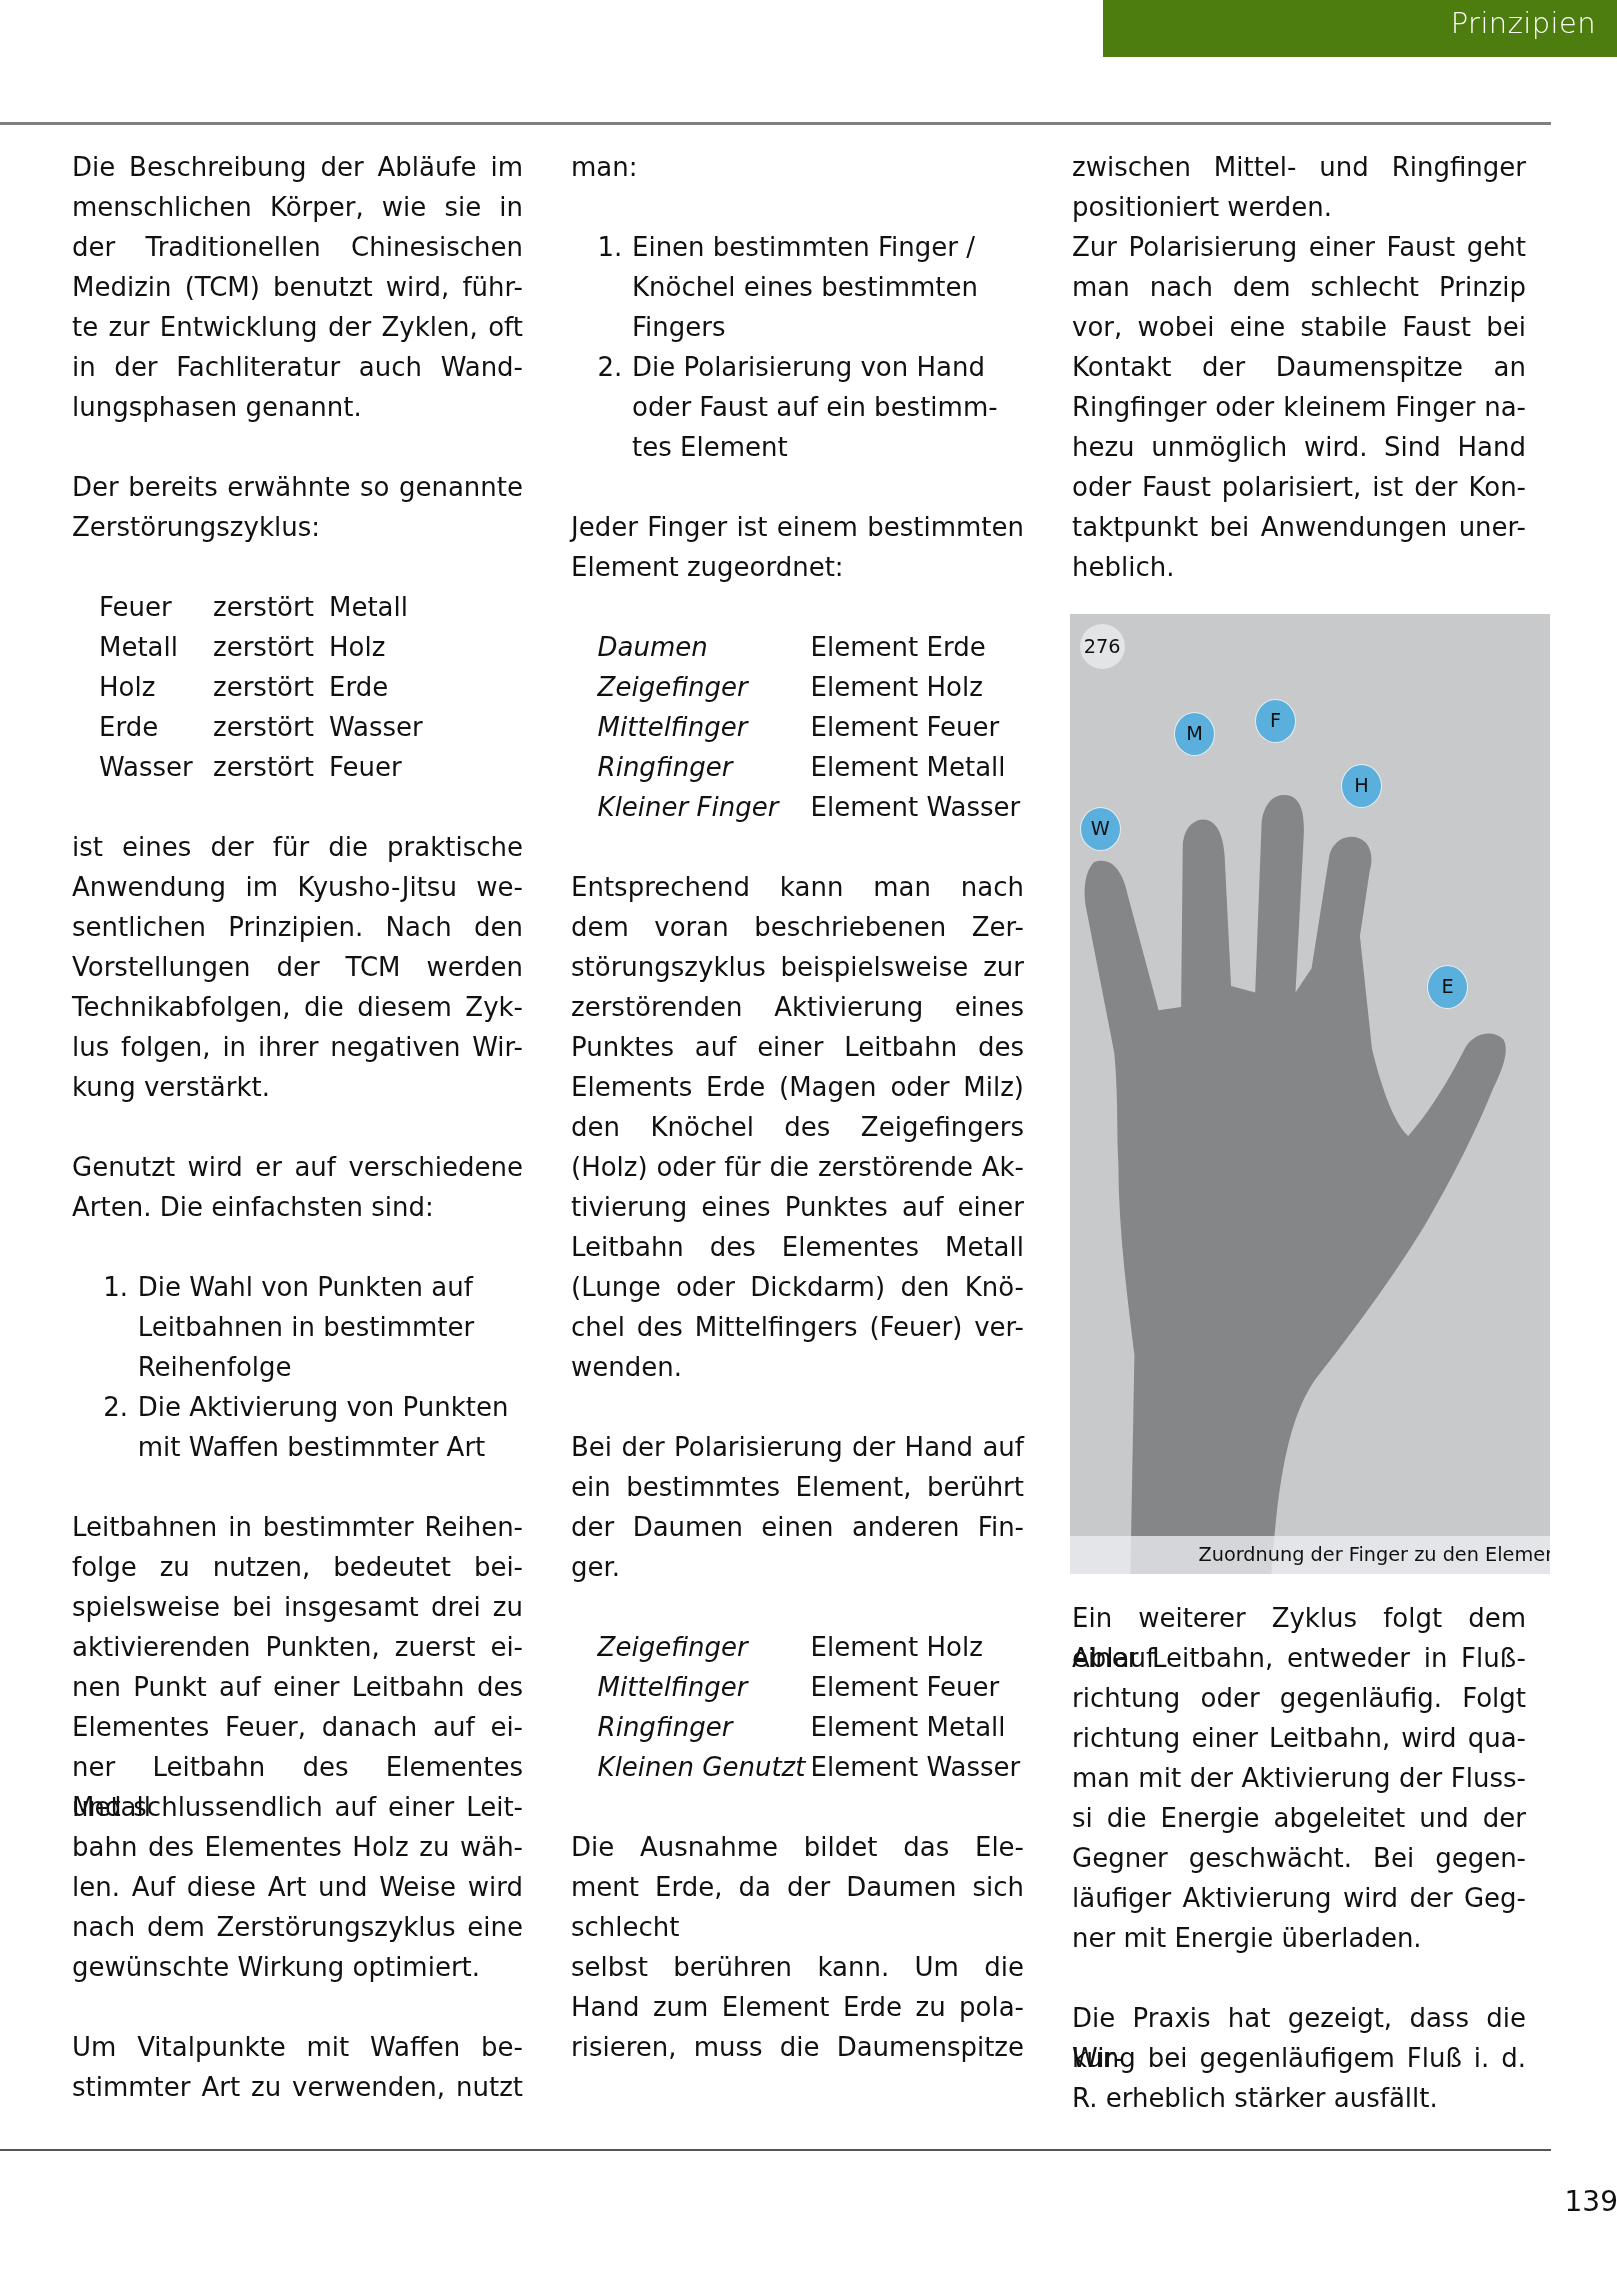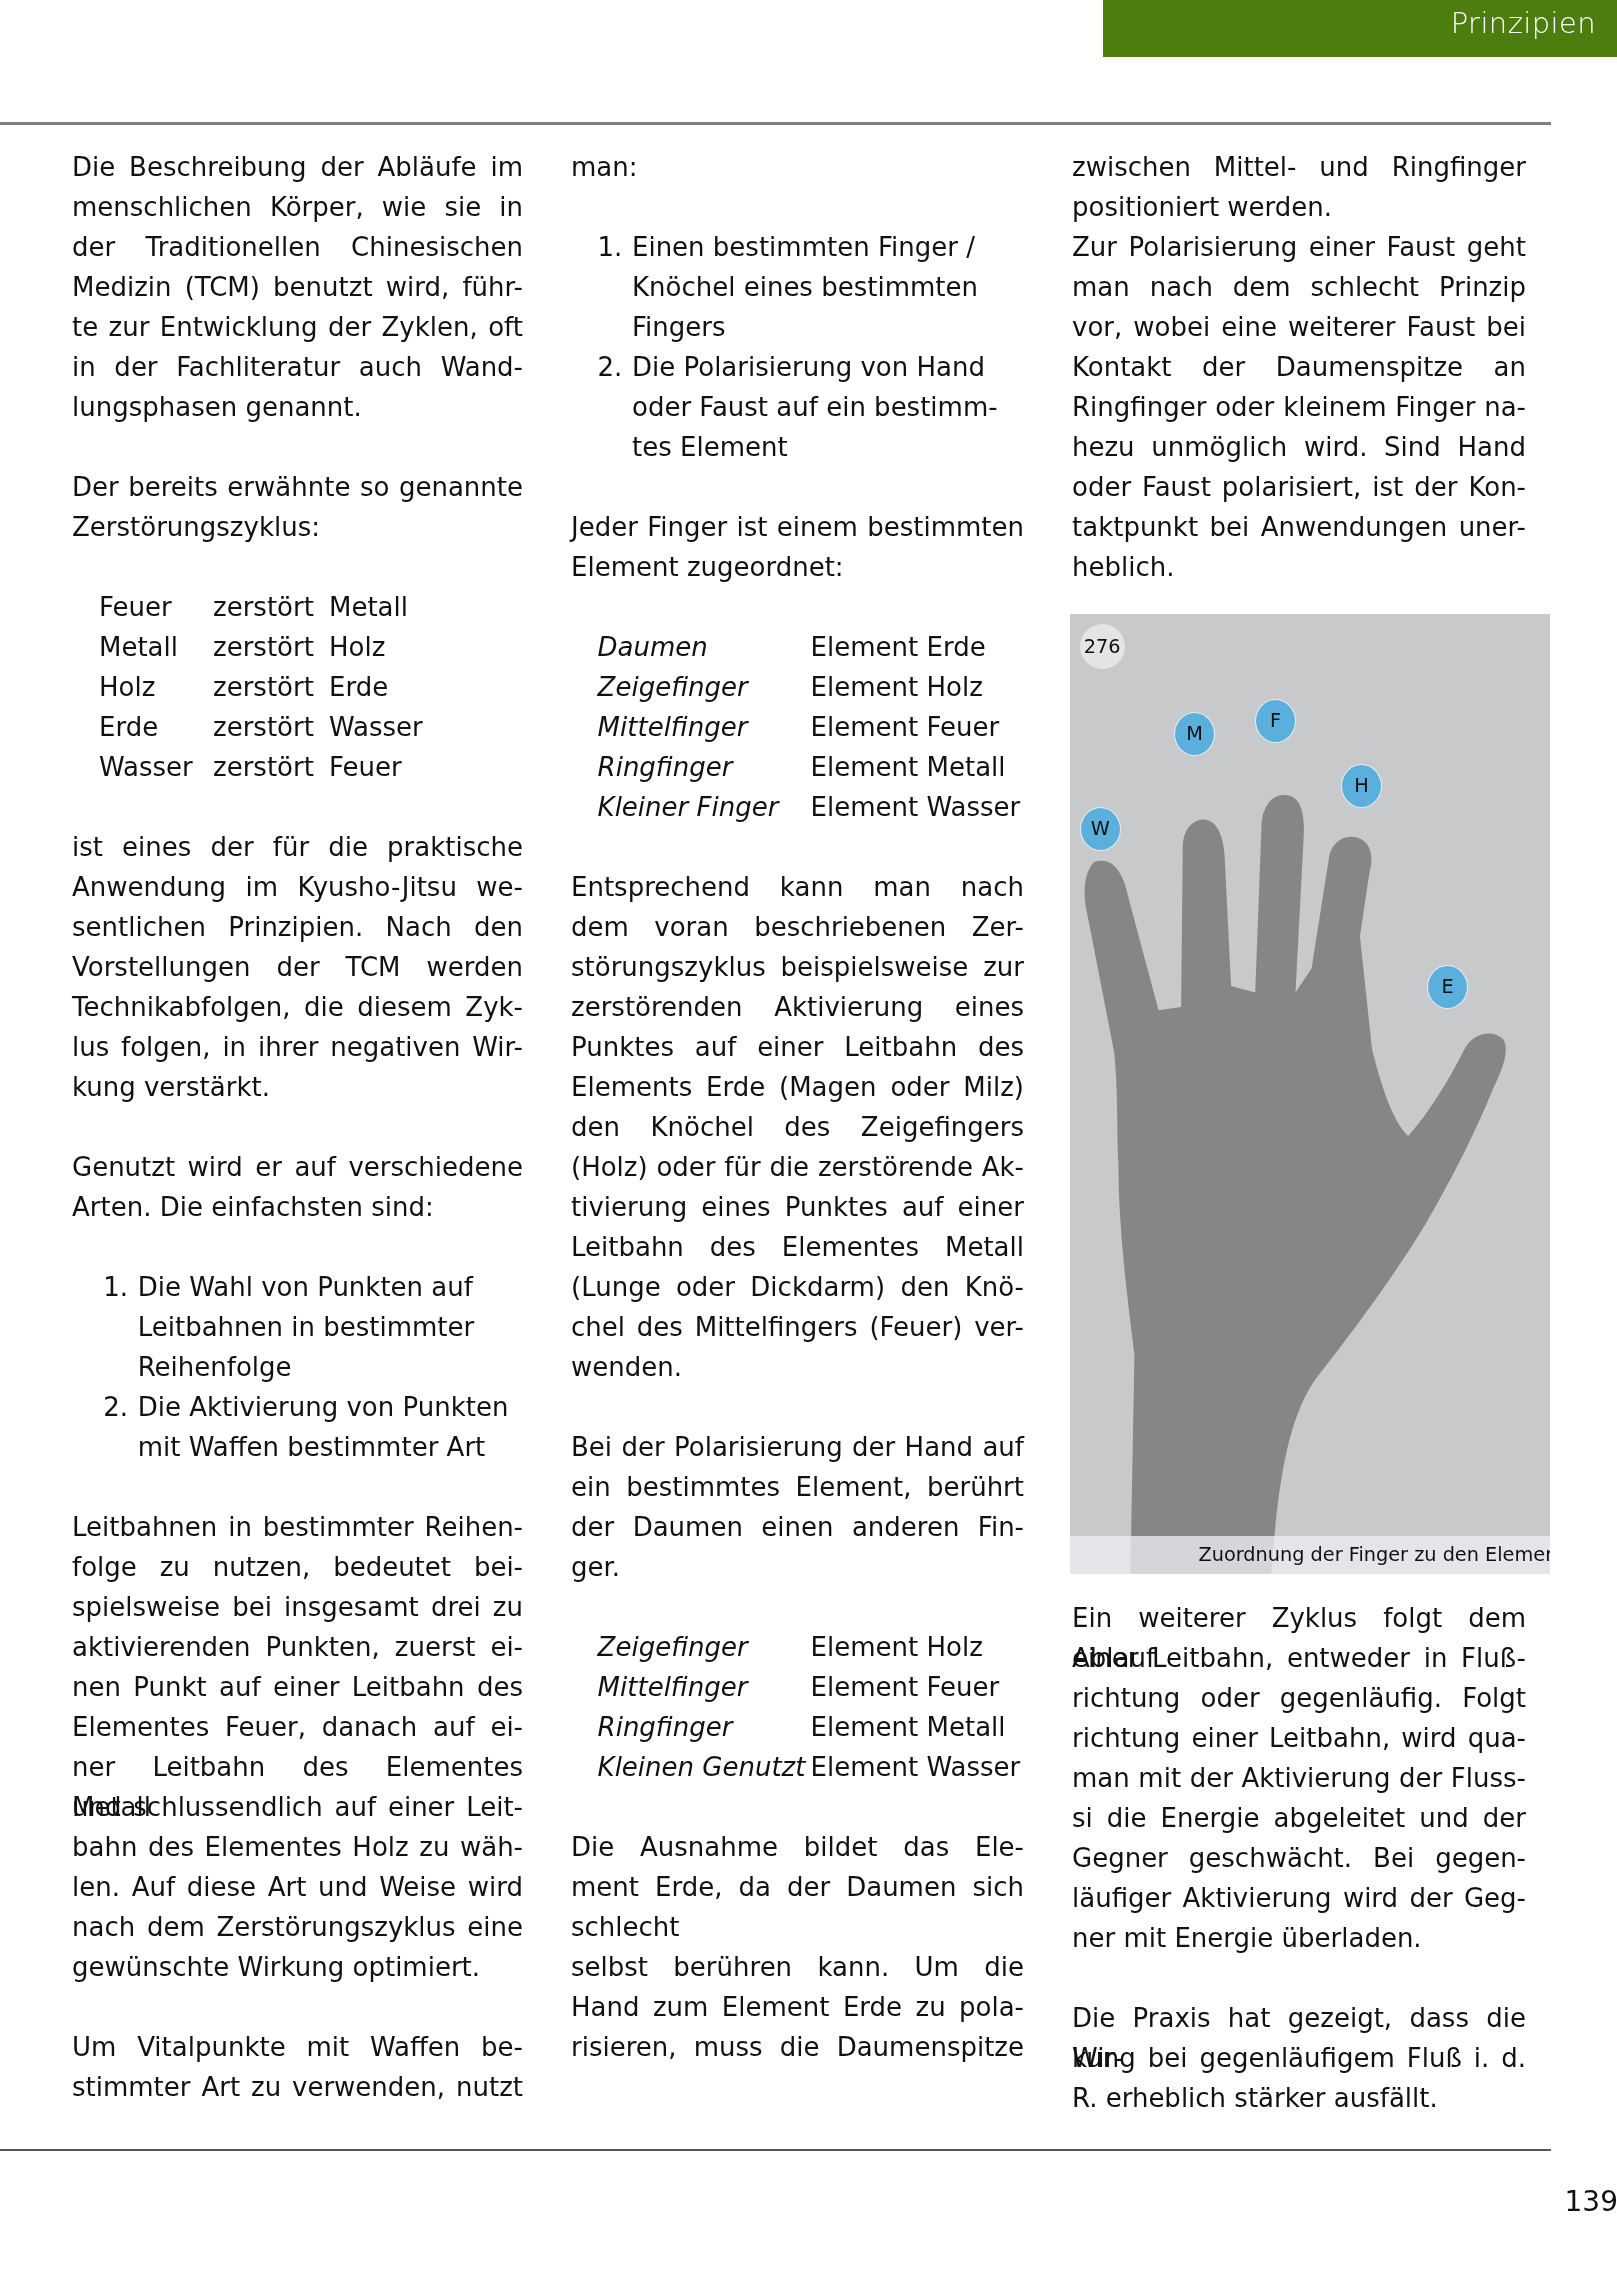--- a/index.html
+++ b/index.html
@@ -270,21 +270,21 @@
 </div>
 
 <div class="col col3">
   <div>
     <span class="line j">zwischen Mittel- und Ringfinger</span>
     <span class="line">positioniert werden.</span>
   </div>
   <div>
     <span class="line j">Zur Polarisierung einer Faust geht</span>
     <span class="line j">man nach dem schlecht Prinzip</span>
-    <span class="line j">vor, wobei eine weiterer Faust bei</span>
+    <span class="line j">vor, wobei eine stabile Faust bei</span>
     <span class="line j">Kontakt der Daumenspitze an</span>
     <span class="line j">Ringfinger oder kleinem Finger na-</span>
     <span class="line j">hezu unmöglich wird. Sind Hand</span>
     <span class="line j">oder Faust polarisiert, ist der Kon-</span>
     <span class="line j">taktpunkt bei Anwendungen uner-</span>
     <span class="line">heblich.</span>
   </div>
 </div>
 
 <div class="figure">

